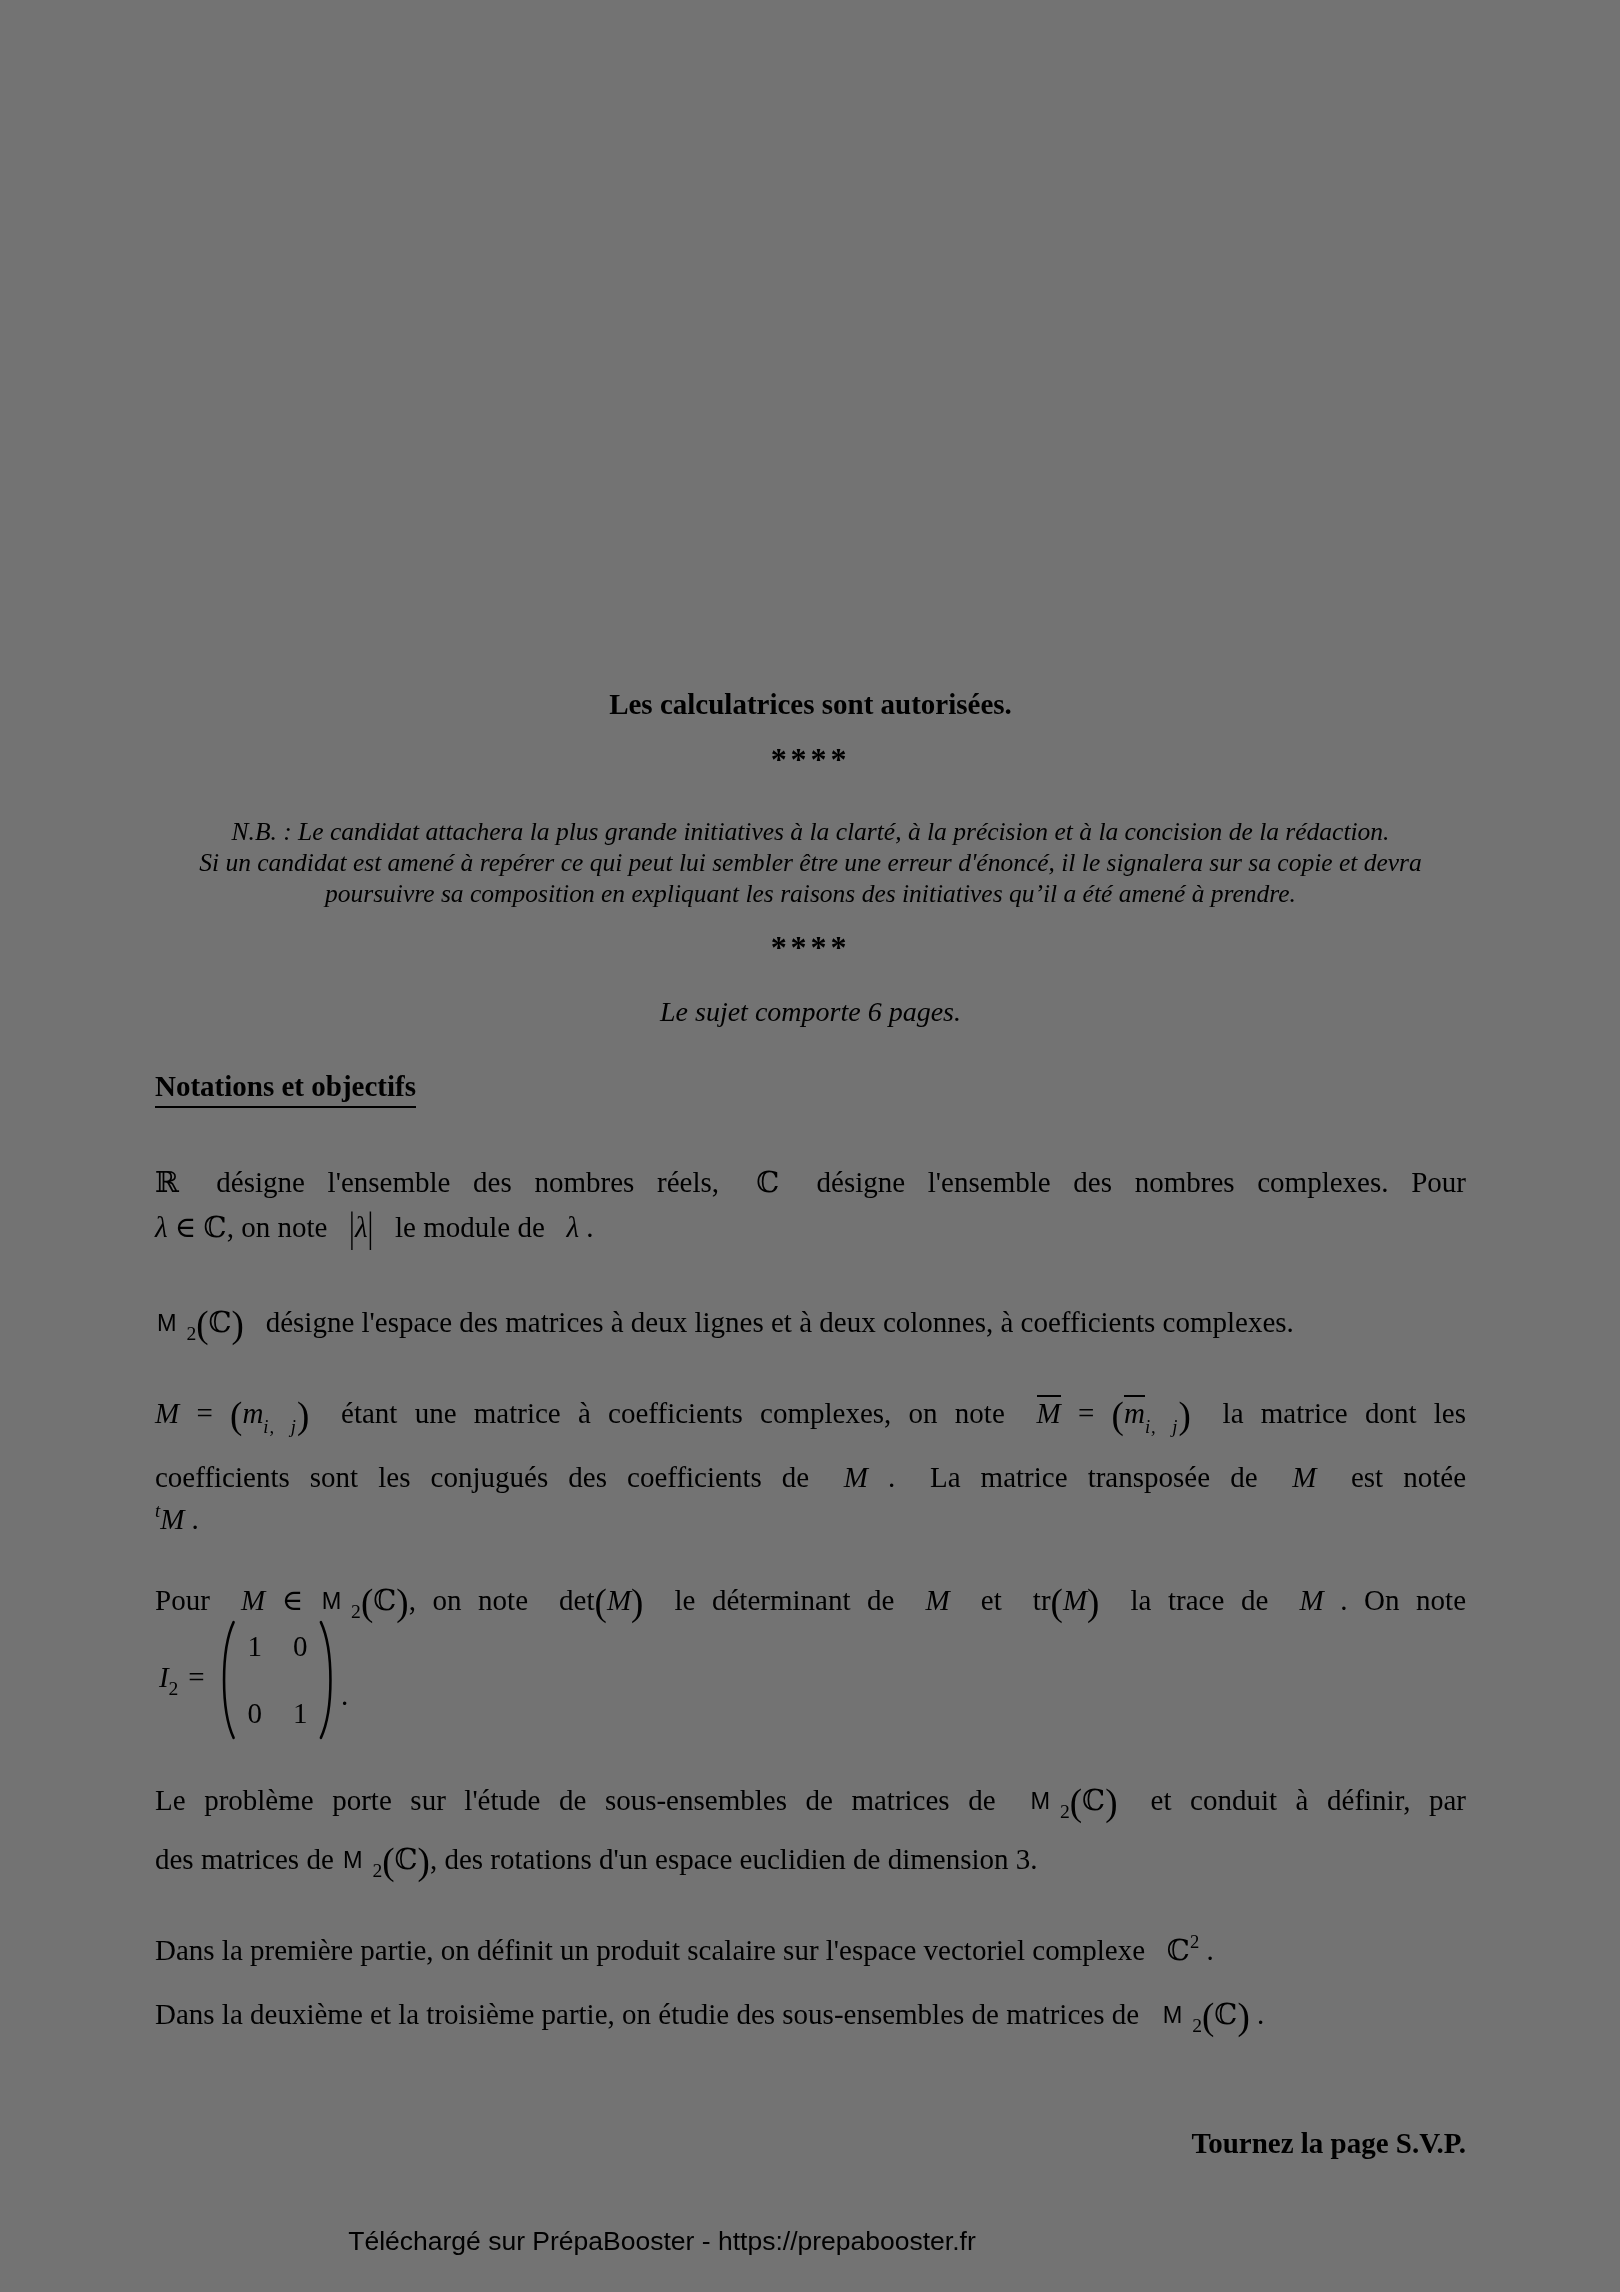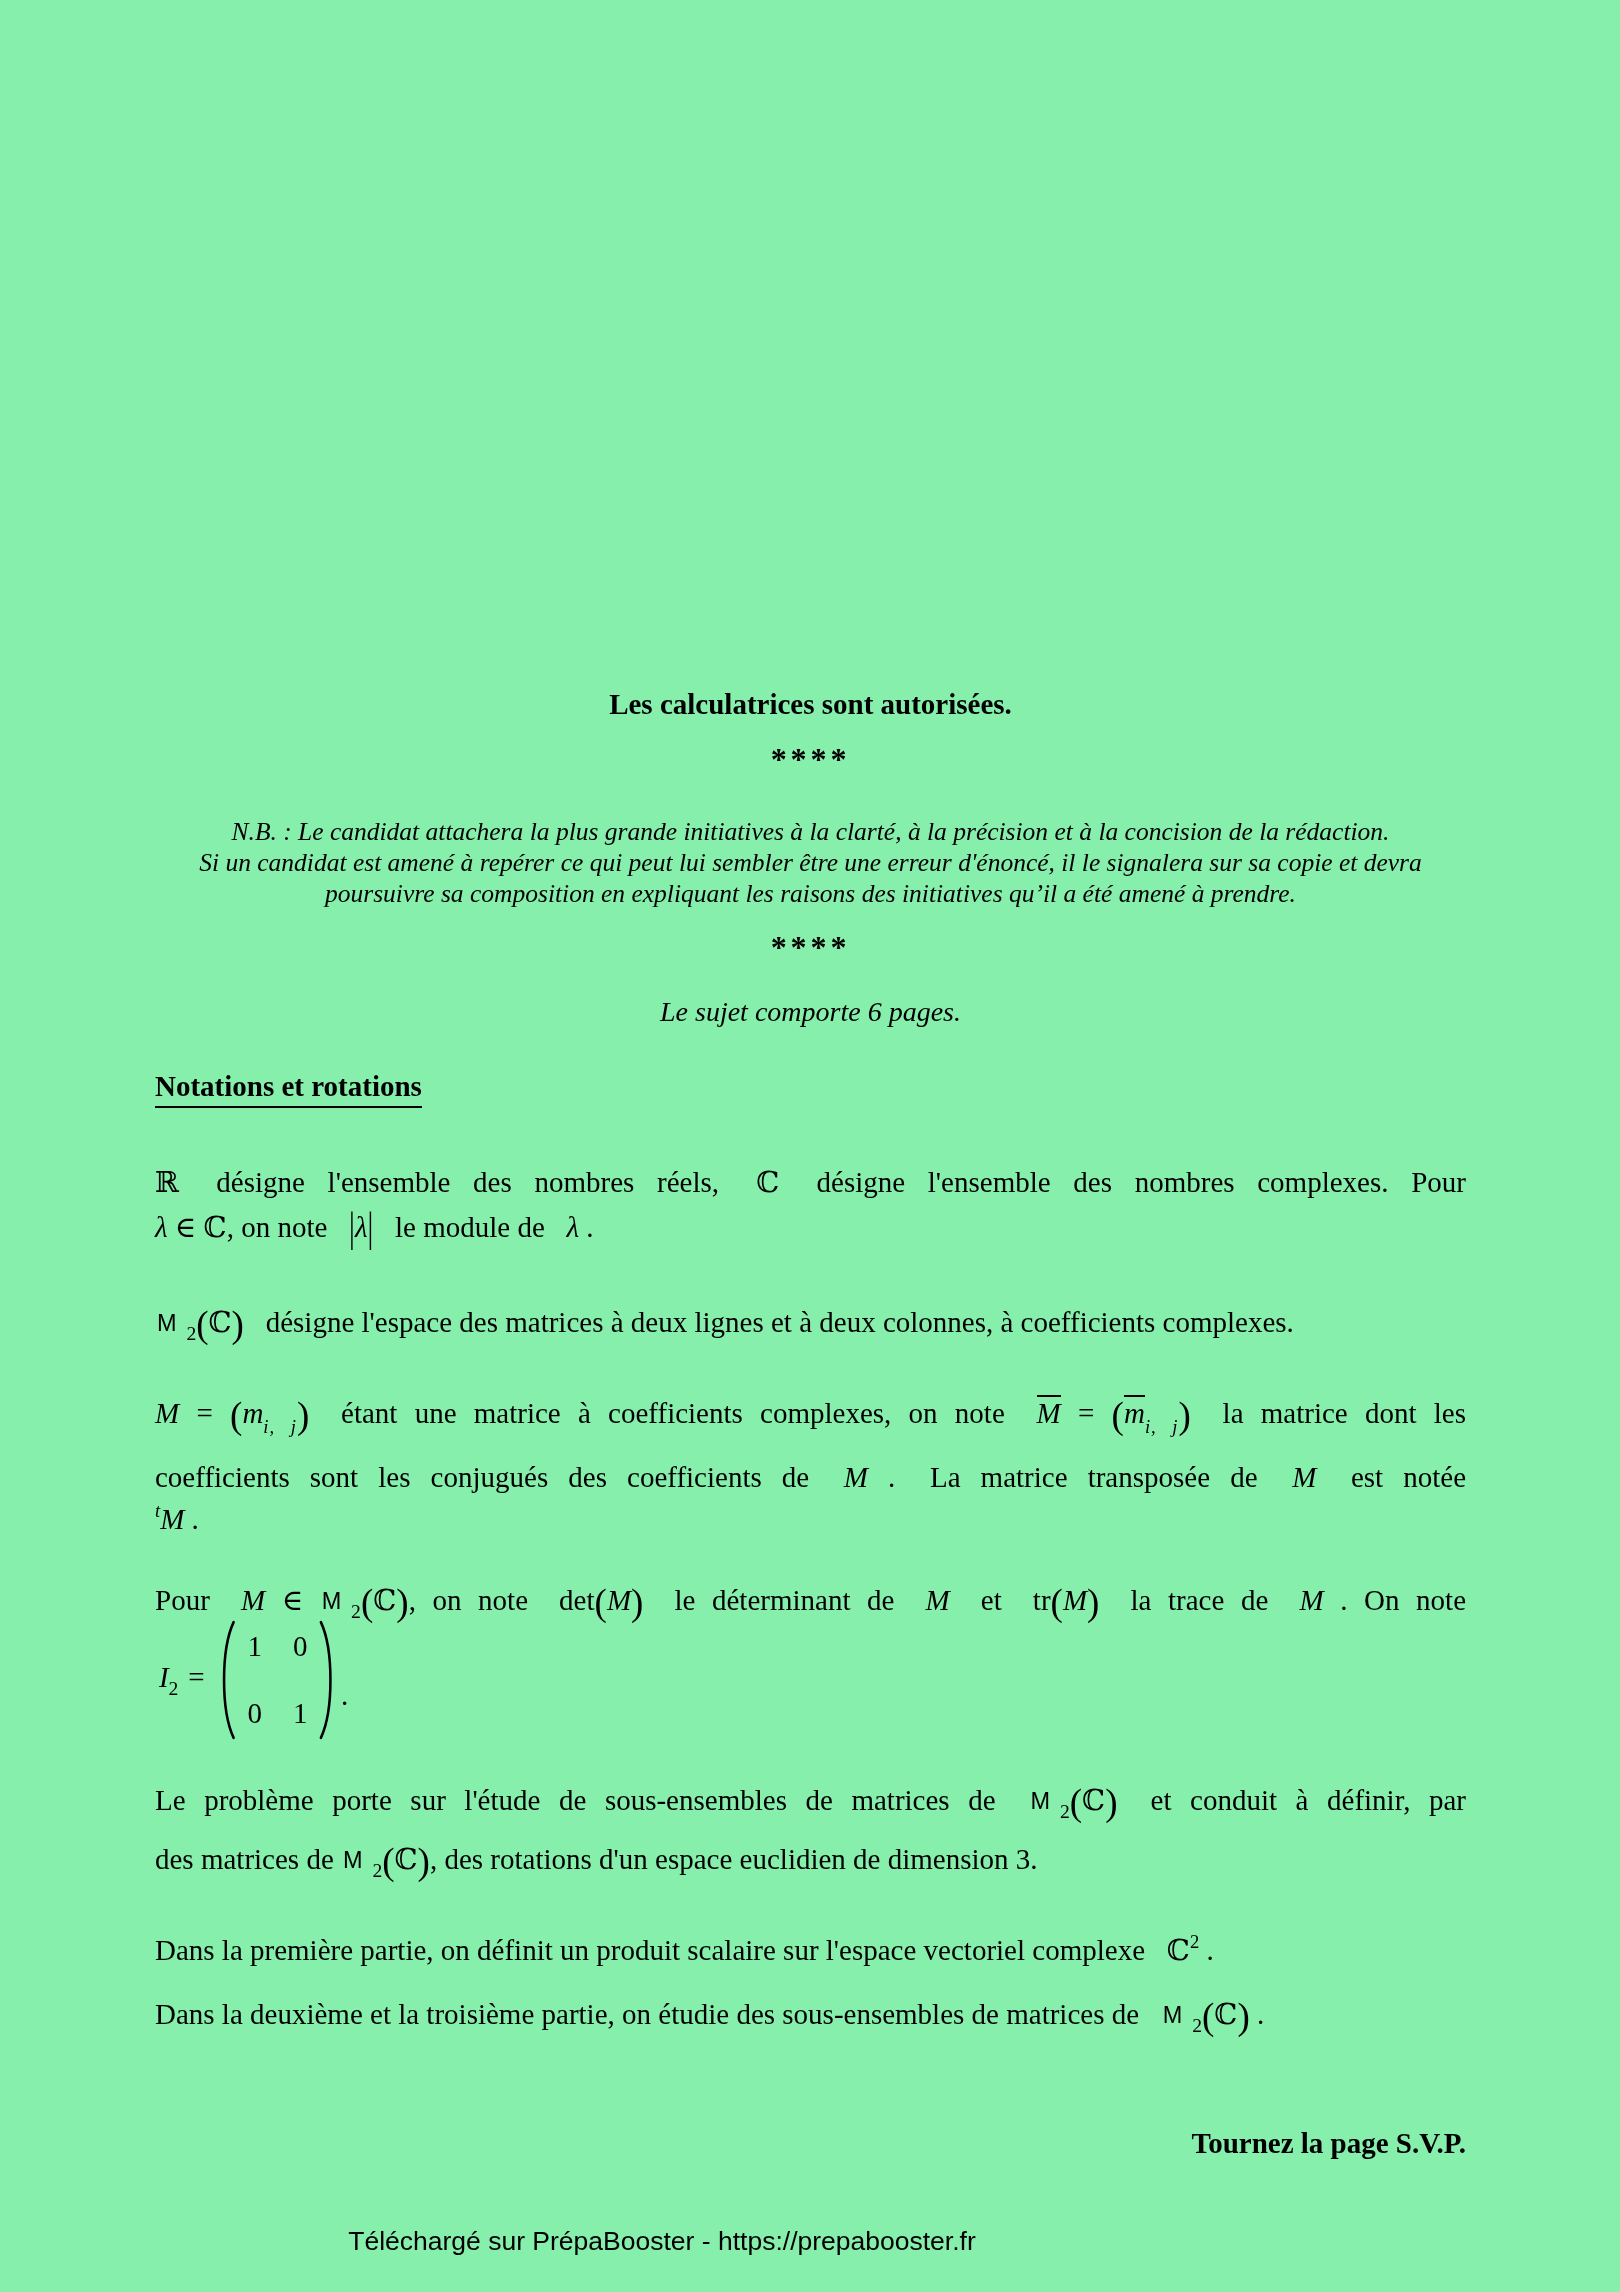--- a/index.html
+++ b/index.html
@@ -1,21 +1,21 @@
 <!DOCTYPE html>
 <html><head>
 <meta charset="utf-8">
 <style>
   html, body { margin: 0; padding: 0; background: #888; }
   .page {
     position: relative;
     width: 1620px;
     height: 2293px;
     margin: 0 auto;
-    background: #86efac;
+    background: #737373;
     color: #000000;
     font-family: "Liberation Serif", "DejaVu Serif", "DejaVu Sans", serif;
     overflow: hidden;
   }
   .line {
     position: absolute;
     left: 155px;
     width: 1311px;
     font-size: 29px;
     line-height: 1.4;
@@ -83,21 +83,21 @@
 
   <div class="line center nb" style="top:814px">N.B. : Le candidat attachera la plus grande initiatives à la clarté, à la précision et à la concision de la rédaction.</div>
   <div class="line center nb" style="top:845px">Si un candidat est amené à repérer ce qui peut lui sembler être une erreur d'énoncé, il le signalera sur sa copie et devra</div>
   <div class="line center nb" style="top:876px">poursuivre sa composition en expliquant les raisons des initiatives qu’il a été amené à prendre.</div>
 
   <div class="line center stars" style="top:925px">****</div>
 
   <div class="line center subject" style="top:992px">Le sujet comporte 6 pages.</div>
 
   <div class="line heading-line" style="top:1066px">
-    <span>Notations et rotations</span>
+    <span>Notations et objectifs</span>
   </div>
 
   <div class="line just" style="top:1162px"><span class="seg-bb">ℝ</span><span class="seg-t">  désigne l'ensemble des nombres réels,  </span><span class="seg-bb">ℂ</span><span class="seg-t">  désigne l'ensemble des nombres complexes. Pour</span></div>
   <div class="line" style="top:1207px"><span class="seg-i">λ</span><span class="seg-t"> ∈ </span><span class="seg-bb">ℂ</span><span class="seg-t">,  on note  </span><span class="seg-bar">|</span><span class="seg-i">λ</span><span class="seg-bar">|</span><span class="seg-t">  le module de  </span><span class="seg-i">λ</span><span class="seg-t"> .</span></div>
 
   <div class="line" style="top:1302px"><span class="seg-sf">M</span><span class="seg-sub">2</span><span class="seg-p">(</span><span class="seg-bb">ℂ</span><span class="seg-p">)</span><span class="seg-t">  désigne l'espace des matrices à deux lignes et à deux colonnes, à coefficients complexes.</span></div>
 
   <div class="line just" style="top:1393px"><span class="seg-i">M</span><span class="seg-t"> = </span><span class="seg-p">(</span><span class="seg-i">m</span><span class="seg-isub">i, j</span><span class="seg-p">)</span><span class="seg-t">  étant une matrice à coefficients complexes, on note  </span><span class="seg-ov">M</span><span class="seg-t"> = </span><span class="seg-p">(</span><span class="seg-ov">m</span><span class="seg-isub">i, j</span><span class="seg-p">)</span><span class="seg-t">  la matrice dont les</span></div>
   <div class="line just" style="top:1457px"><span class="seg-t">coefficients sont les conjugués des coefficients de  </span><span class="seg-i">M</span><span class="seg-t"> .  La matrice transposée de  </span><span class="seg-i">M</span><span class="seg-t">  est notée</span></div>
   <div class="line" style="top:1498px"><span class="seg-isup">t</span><span class="seg-i">M</span><span class="seg-t"> .</span></div>

